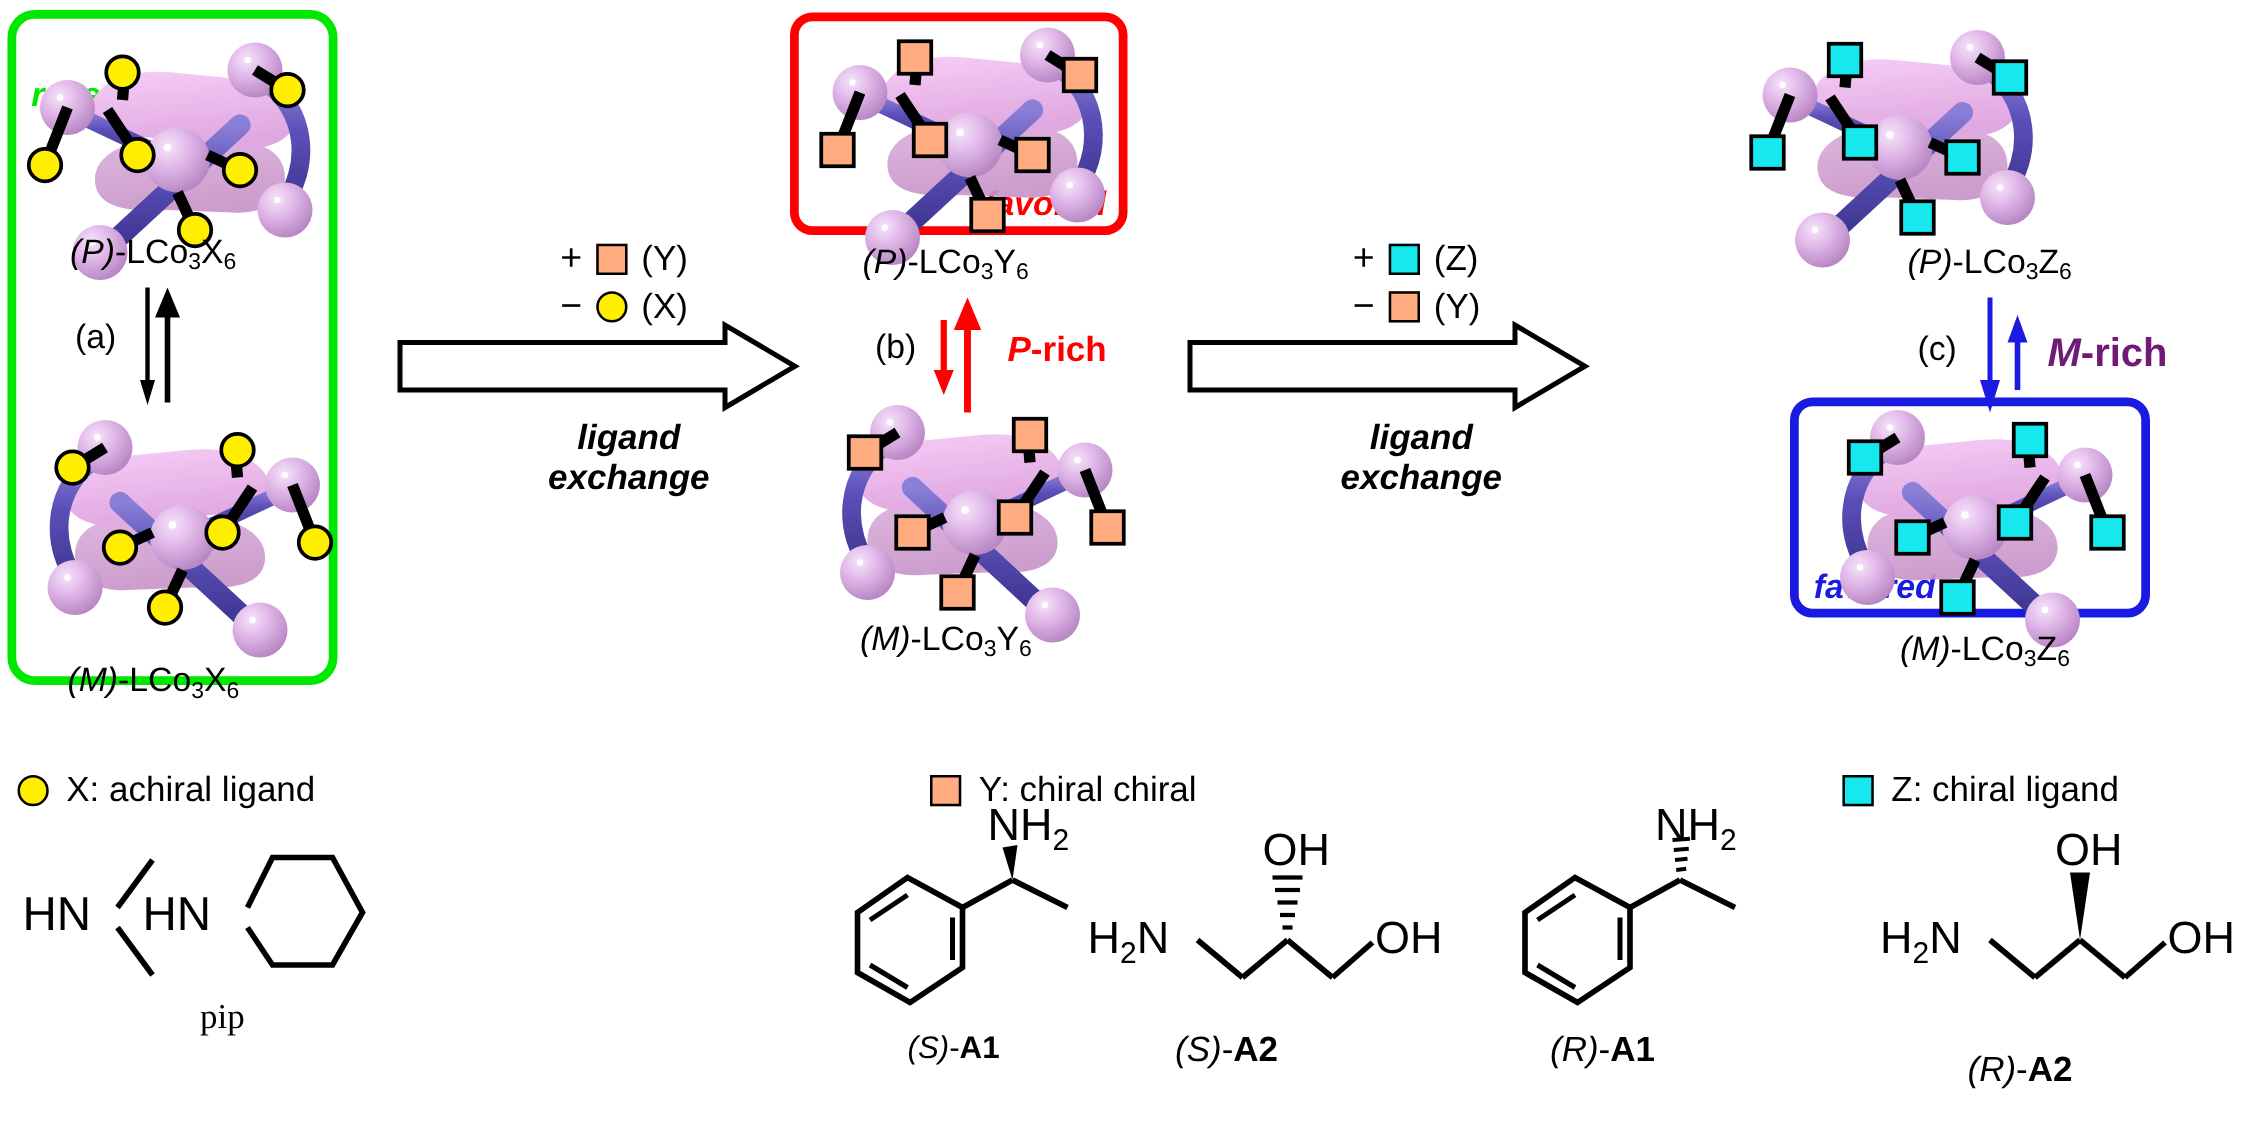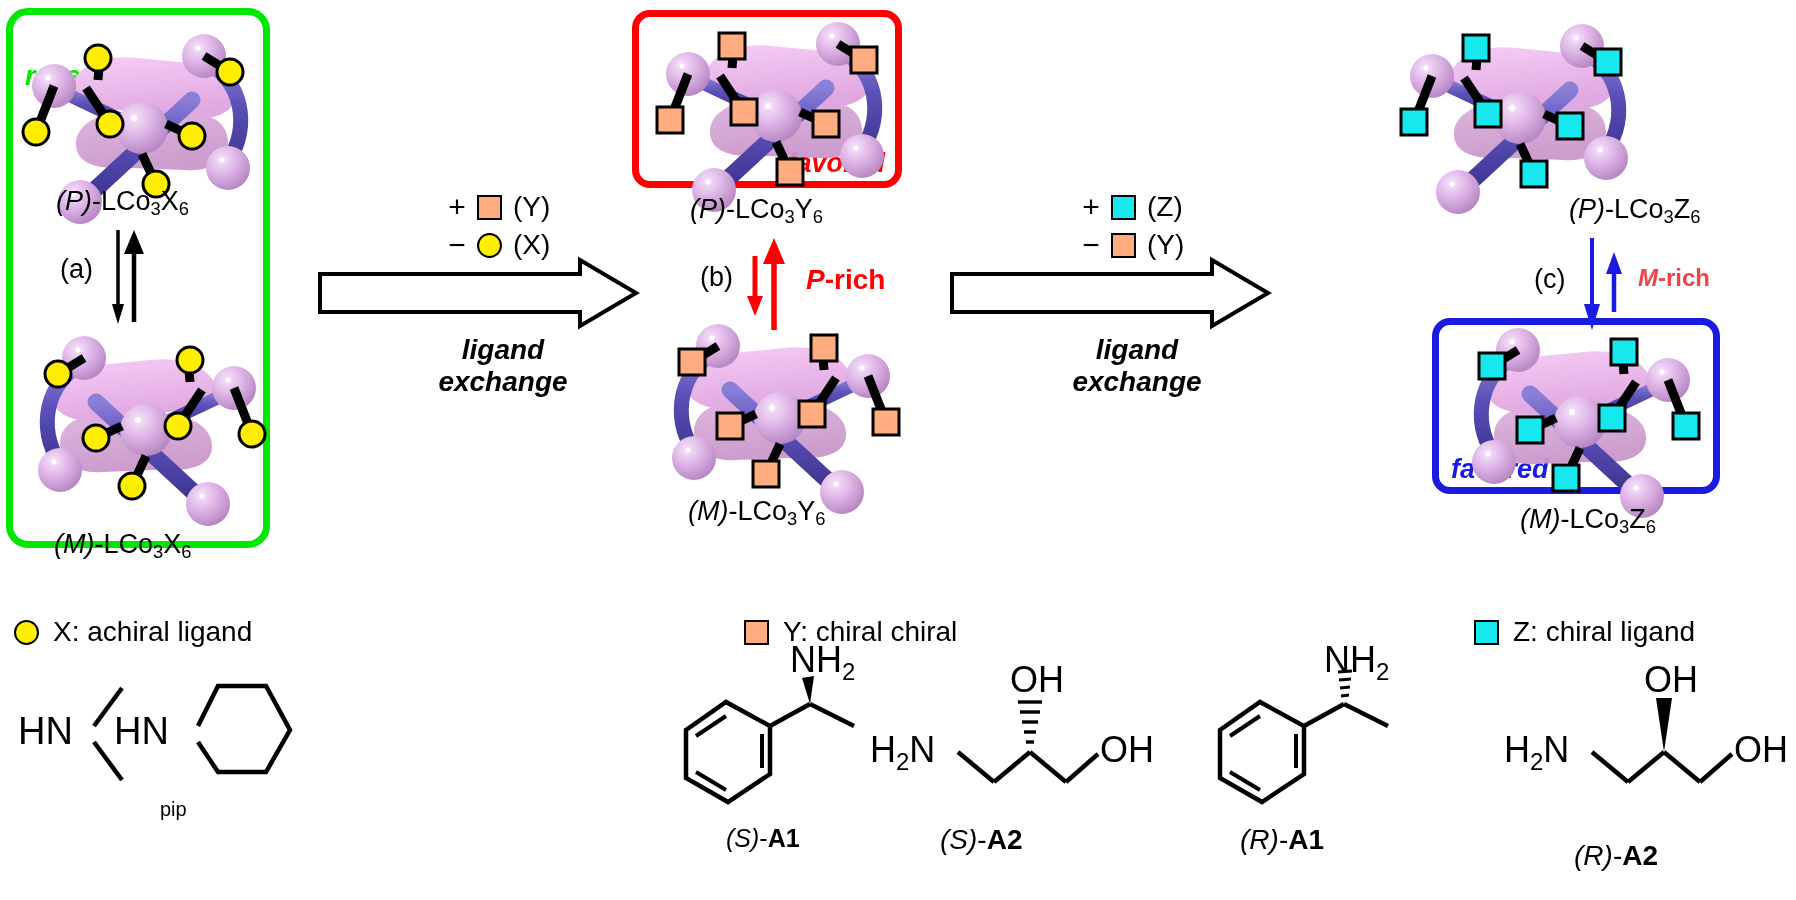--- a/index.html
+++ b/index.html
@@ -314,35 +314,35 @@
   <g>
     <rect x="9" y="91" width="26" height="26" fill="#16e8ee" stroke="#000" stroke-width="3"></rect>
     <rect x="83" y="83" width="26" height="26" fill="#16e8ee" stroke="#000" stroke-width="3"></rect>
     <rect x="203" y="31" width="26" height="26" fill="#16e8ee" stroke="#000" stroke-width="3"></rect>
     <rect x="165" y="95" width="26" height="26" fill="#16e8ee" stroke="#000" stroke-width="3"></rect>
     <rect x="129" y="143" width="26" height="26" fill="#16e8ee" stroke="#000" stroke-width="3"></rect>
     <rect x="71" y="17" width="26" height="26" fill="#16e8ee" stroke="#000" stroke-width="3"></rect>
   </g>
 </svg>
 
-<div class="abs lbl" style="left:1569px; top:196px;">
+<div class="abs lbl" style="left:1526px; top:196px;">
   <span class="ital">(P)</span>-LCo<sub>3</sub>Z<sub>6</sub>
 </div>
 
 <div class="vgroup" style="left:1534px; top:238px;">
   <span class="lbl abs" style="left:0px; top:28px;">(c)</span>
   <svg width="60" height="92" viewBox="0 0 60 92" style="left:48px; top:0;" class="abs">
 
     <line x1="10" y1="0" x2="10" y2="76" stroke="#1a1ae0" stroke-width="4"></line>
     <polygon points="10,92 2,66 18,66" fill="#1a1ae0"></polygon>
 
     <line x1="32" y1="74" x2="32" y2="28" stroke="#1a1ae0" stroke-width="4.5"></line>
     <polygon points="32,14 24,36 40,36" fill="#1a1ae0"></polygon>
   </svg>
-  <span class="abs bold" style="left:104px; top:26px; font-size:24px; color:#ef4444; white-space:nowrap;"><span class="ital">M</span><span>-rich</span></span>
+  <span class="abs bold" style="left:104px; top:26px; font-size:32px; color:#701a75; white-space:nowrap;"><span class="ital">M</span><span>-rich</span></span>
 </div>
 
 <div class="abs hbox hbox-blue" style="left:1432px; top:318px; width:288px; height:176px;">
   <span class="corner-tag tag-blue" style="left:12px; bottom:2px;">favored</span>
 </div>
 
 <svg class="cluster-svg" width="250" height="200" viewBox="0 0 250 200" style="left:1448px; top:322px;">
   <use href="#clusterM"></use>
   <g>
     <rect x="225" y="91" width="26" height="26" fill="#16e8ee" stroke="#000" stroke-width="3"></rect>
@@ -377,21 +377,21 @@
   <text x="8" y="96" font-family="Liberation Sans, sans-serif" font-size="38" fill="#000">HN</text>
   <line x1="84" y1="78" x2="112" y2="40" stroke="#000" stroke-width="4.5"></line>
   <line x1="84" y1="94" x2="112" y2="132" stroke="#000" stroke-width="4.5"></line>
 </svg>
 
 <svg class="abs" width="230" height="160" viewBox="0 0 230 160" style="left:110px; top:648px;">
   <text x="4" y="96" font-family="Liberation Sans, sans-serif" font-size="38" fill="#000">HN</text>
 
   <polyline points="88,78 108,38 156,38 180,82 156,124 108,124 88,94" fill="none" stroke="#000" stroke-width="4.5" stroke-linejoin="miter"></polyline>
 </svg>
-<div class="abs" style="left:160px; top:798px; font-size:20px;">pip</div>
+<div class="abs" style="left:160px; top:798px; font-size:28px;font-family:Liberation Serif, serif;">pip</div>
 
 <svg class="abs" width="230" height="200" viewBox="0 0 230 200" style="left:664px; top:638px;">
 
   <text x="126" y="34" font-family="Liberation Sans, sans-serif" font-size="36" fill="#000">NH<tspan font-size="24" dy="8">2</tspan></text>
 
   <polygon points="22,92 62,64 106,88 106,136 64,164 22,140" fill="none" stroke="#000" stroke-width="4.5"></polygon>
   <line x1="32" y1="98" x2="62" y2="78" stroke="#000" stroke-width="4"></line>
   <line x1="98" y1="96" x2="98" y2="130" stroke="#000" stroke-width="4"></line>
   <line x1="32" y1="134" x2="62" y2="152" stroke="#000" stroke-width="4"></line>
 

